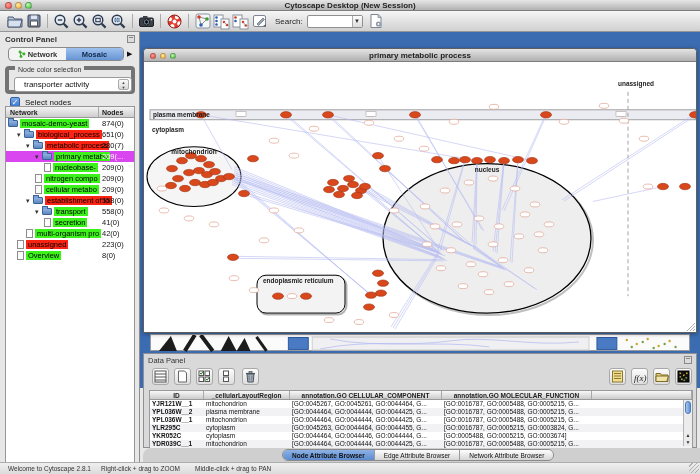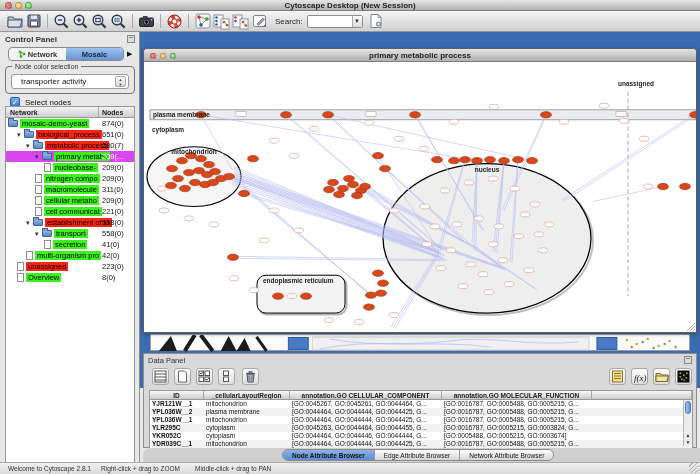--- a/index.html
+++ b/index.html
@@ -23,21 +23,21 @@
 
 .control-panel{position:absolute;left:0;top:32px;width:140px;height:430px;background:#e7e7e7;border-right:1px solid #8d8d8d}
 .cp-head{position:relative;height:14px}
 .cp-title{position:absolute;left:5px;top:3px;font-size:8px;font-weight:bold;color:#333}
 .float-ico{position:absolute;right:4px;top:3px;width:8px;height:8px;border:1px solid #888;background:#dcdcdc}
 .float-ico:before{content:"";position:absolute;left:1px;top:1px;width:4px;height:1px;background:#888}
 .cp-tabs{position:absolute;left:8px;top:15px;width:116px;height:14px;display:flex;border:1px solid #8a8a8a;border-radius:4px;overflow:hidden;background:#f4f4f4}
 .cp-tab{flex:1;font-size:7.5px;font-weight:bold;color:#333;text-align:center;line-height:13px;display:flex;align-items:center;justify-content:center;gap:2px}
 .cp-tab.sel{background:linear-gradient(#9ec1ee,#6795d4);color:#102a4d}
 .cp-more{position:absolute;left:127px;top:18px;font-size:7px;color:#111}
-.fieldset{position:absolute;left:5px;top:34px;width:130px;height:28px;border:1px solid #737373;border-radius:4px}
+.fieldset{position:absolute;left:5px;top:34px;width:130px;height:28px;border:4px solid #737373;border-radius:4px}
 .legend{position:absolute;left:6px;top:-4px;background:#e7e7e7;padding:0 3px;font-size:7px;color:#333}
 .dropdown{position:absolute;left:5px;top:7px;width:118px;height:15px;background:#fff;border:1px solid #9a9a9a;border-radius:3px;font-size:8px;color:#111;line-height:13px;padding-left:9px}
 .dd-step{position:absolute;right:2px;top:1px;width:11px;height:11px;border:1px solid #aaa;border-radius:2px;background:linear-gradient(#fbfbfb,#d8d8d8);font-size:4px;line-height:5px;text-align:center;color:#444}
 .checkrow{position:absolute;left:10px;top:65px;display:flex;align-items:center;gap:5px}
 .checkbox{width:10px;height:10px;border-radius:2px;border:1px solid #2d5da6;background:linear-gradient(#7cabe8,#3f7ad0);color:#fff;font-size:8px;line-height:10px;text-align:center}
 .checklabel{font-size:8px;color:#111}
 .tree{position:absolute;left:5px;top:74px;width:130px;height:375px;background:#fff;border:1px solid #979797;overflow:hidden}
 .tree-head{display:flex;height:11px;background:linear-gradient(#f4f4f4,#cdcdcd);border-bottom:1px solid #9a9a9a;font-size:7px;font-weight:bold;color:#222}
 .th-net{width:93px;padding-left:4px;line-height:11px;border-right:1px solid #aaa}
 .th-nodes{flex:1;padding-left:3px;line-height:11px}
@@ -292,34 +292,22 @@
           </div>
           <div class="tree-row">
             <span class="tree-indent" style="width:29px"></span>
             <span class="ticon file"></span>
             <span class="tlabel green">nitrogen compo</span>
             <span class="tcount">209(0)</span>
           </div>
           <div class="tree-row">
             <span class="tree-indent" style="width:29px"></span>
             <span class="ticon file"></span>
-            <span class="tlabel green">macromolecule</span>
-            <span class="tcount">311(0)</span>
-          </div>
-          <div class="tree-row">
-            <span class="tree-indent" style="width:29px"></span>
-            <span class="ticon file"></span>
             <span class="tlabel green">cellular metabo</span>
             <span class="tcount">209(0)</span>
-          </div>
-          <div class="tree-row">
-            <span class="tree-indent" style="width:29px"></span>
-            <span class="ticon file"></span>
-            <span class="tlabel green">cell communicat</span>
-            <span class="tcount">221(0)</span>
           </div>
           <div class="tree-row">
             <span class="tree-indent" style="width:20px"></span>
             <span class="tree-arrow">▾</span>
             <span class="ticon folder"></span>
             <span class="tlabel red">establishment of lo</span>
             <span class="tcount">558(0)</span>
           </div>
           <div class="tree-row">
             <span class="tree-indent" style="width:29px"></span>

